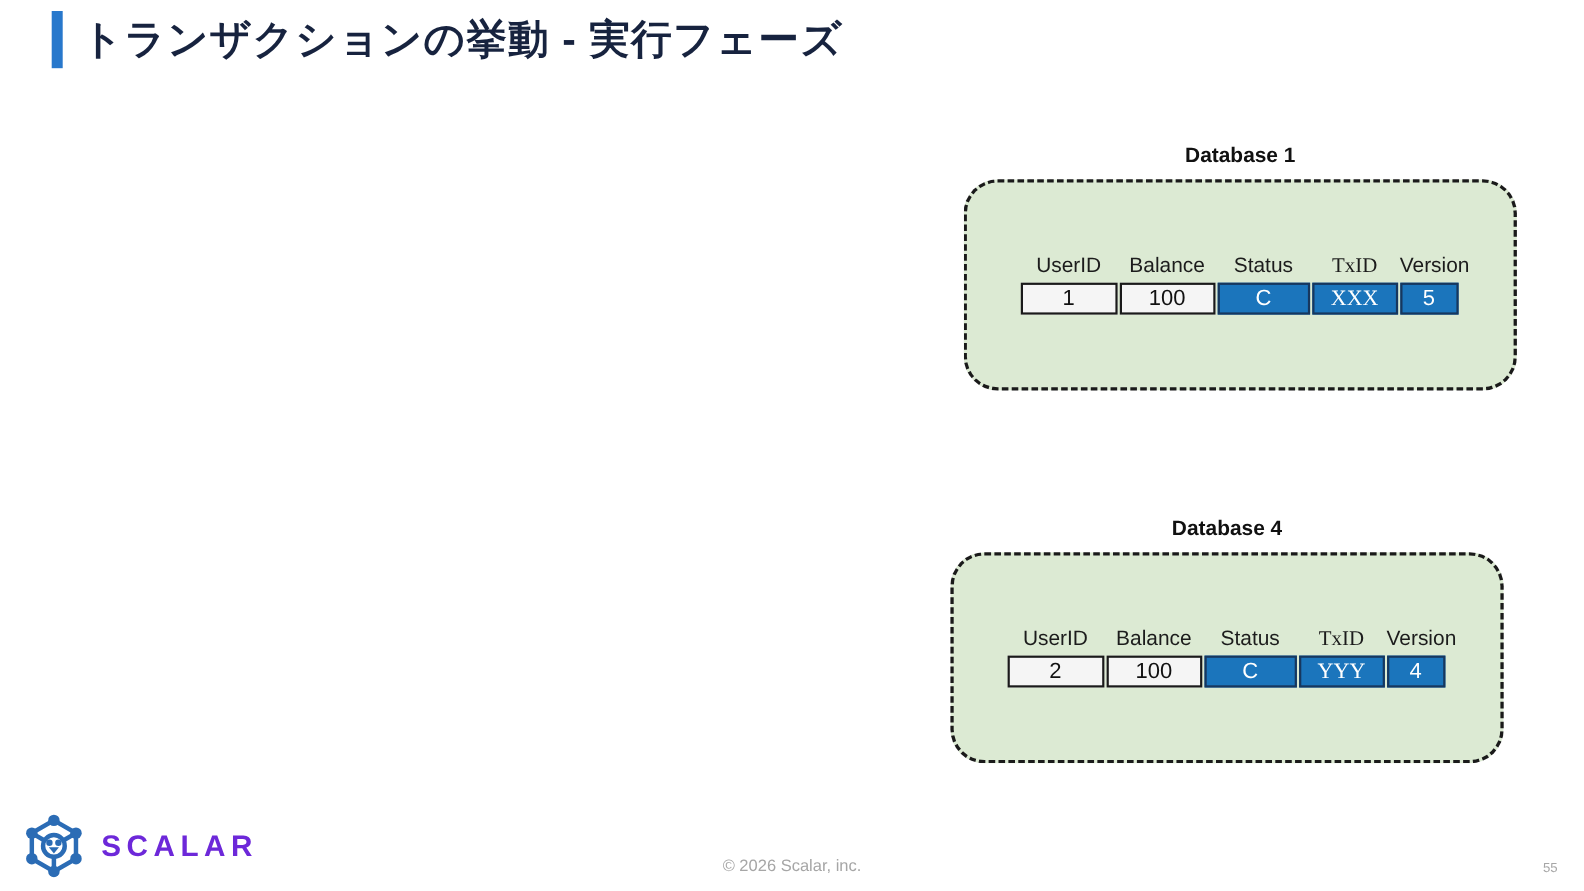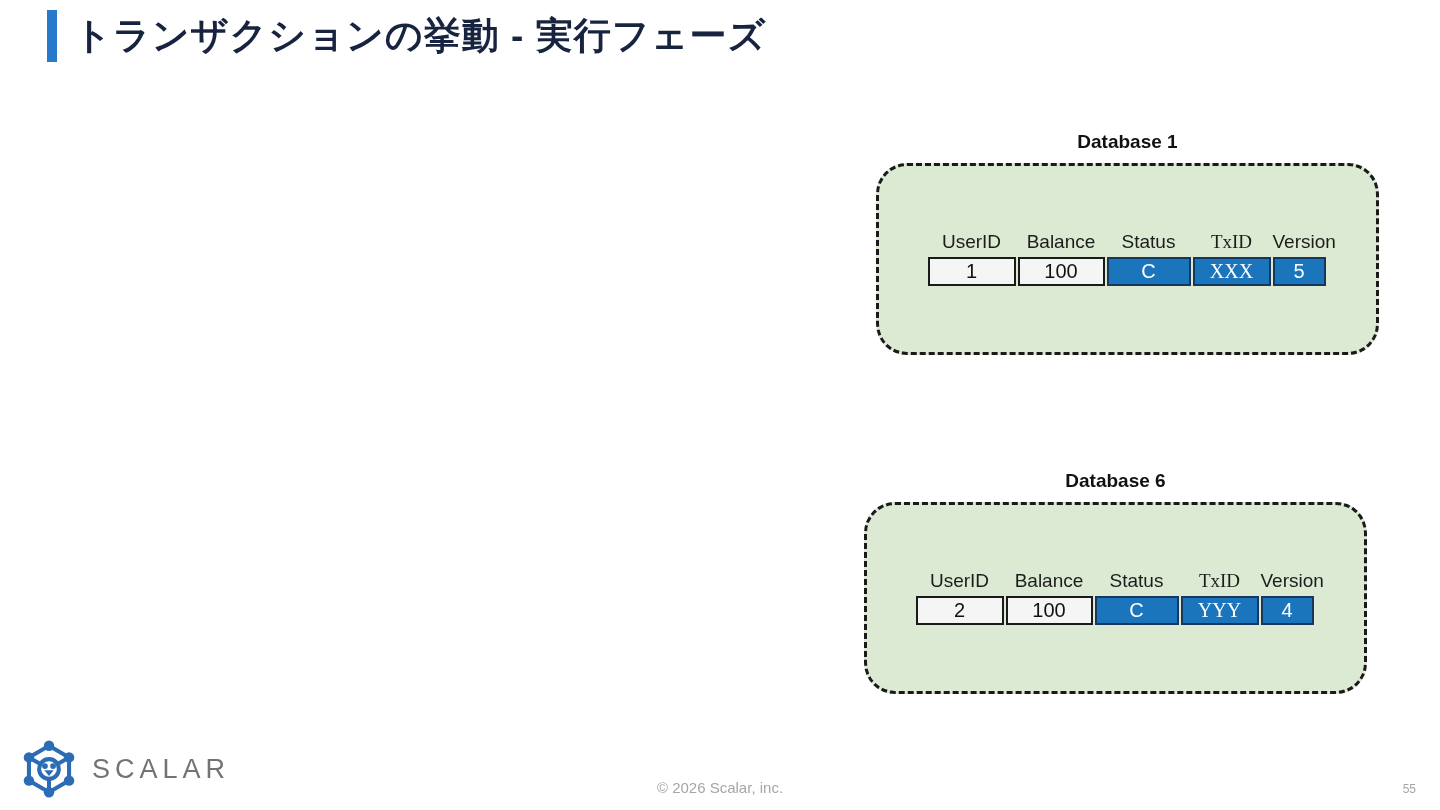--- a/index.html
+++ b/index.html
@@ -24,21 +24,21 @@
   .hcell { height: 24px; line-height: 24px; font-size: 19px; color: #1c1c1c; text-align: center; white-space: nowrap; overflow: visible; }
   .trow { margin-top: 3px; }
   .tcell { height: 29px; line-height: 25px; font-size: 20px; text-align: center; white-space: nowrap; }
   .c1 { width: 88px; } .c2 { width: 87px; } .c3 { width: 84px; } .c4 { width: 78px; font-family: Liberation Serif, serif; } .c5 { width: 53px; }
   .cell-light { background: #f5f5f5; border: 2px solid #1a1a1a; color: #111111; }
   .cell-blue  { background: #1b75bc; border: 2px solid #17375e; color: #ffffff; }
 
   
   .logo { position: absolute; left: 20px; bottom: 12px; display: flex; align-items: center; }
   .logo-mark { width: 58px; height: 58px; }
-  .logo-text { margin-left: 14px; font-size: 27px; font-weight: 400; color: #737373; letter-spacing: 5px; }
+  .logo-text { margin-left: 14px; font-size: 27px; font-weight: 700; color: #6d28d9; letter-spacing: 5px; }
   .copyright { position: absolute; left: 0; right: 0; bottom: 14px; text-align: center; font-size: 15px; color: #a6a6a6; }
   .page-number { position: absolute; right: 24px; bottom: 14px; font-size: 12px; color: #a6a6a6; }
 </style>
 </head>
 <body>
 
 <div class="slide">
 
   <header class="title-row">
     <span class="accent-bar"></span>
@@ -61,21 +61,21 @@
           <div class="tcell c2 cell-light">100</div>
           <div class="tcell c3 cell-blue">C</div>
           <div class="tcell c4 cell-blue">XXX</div>
           <div class="tcell c5 cell-blue">5</div>
         </div>
       </div>
     </div>
   </section>
 
   <section class="db-group db2">
-    <div class="db-title">Database 6</div>
+    <div class="db-title">Database 4</div>
     <div class="db-box">
       <div class="db-table">
         <div class="thead">
           <div class="hcell c1">UserID</div>
           <div class="hcell c2">Balance</div>
           <div class="hcell c3">Status</div>
           <div class="hcell c4">TxID</div>
           <div class="hcell c5">Version</div>
         </div>
         <div class="trow">

